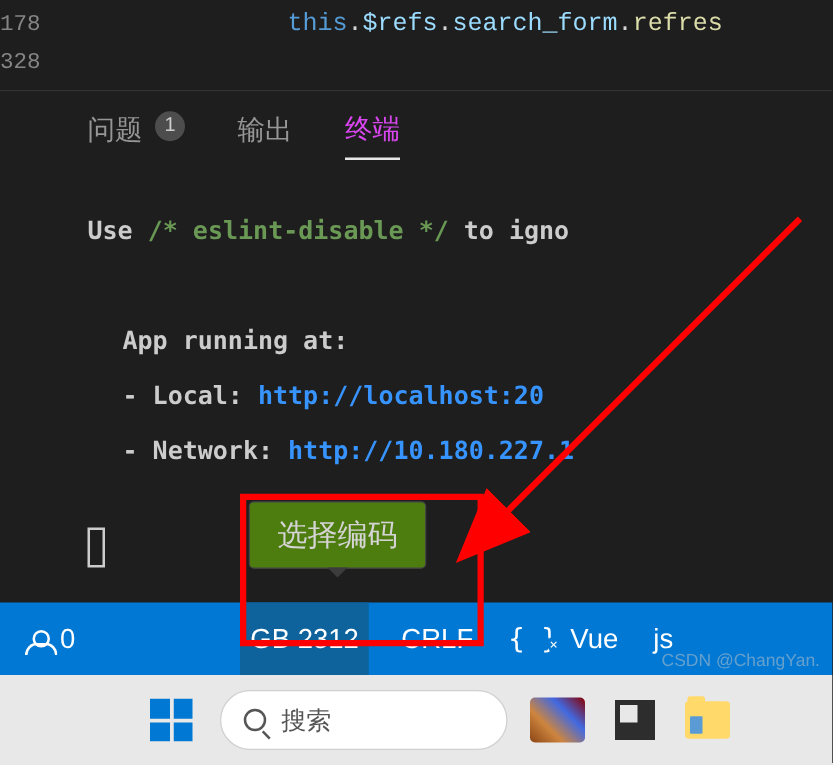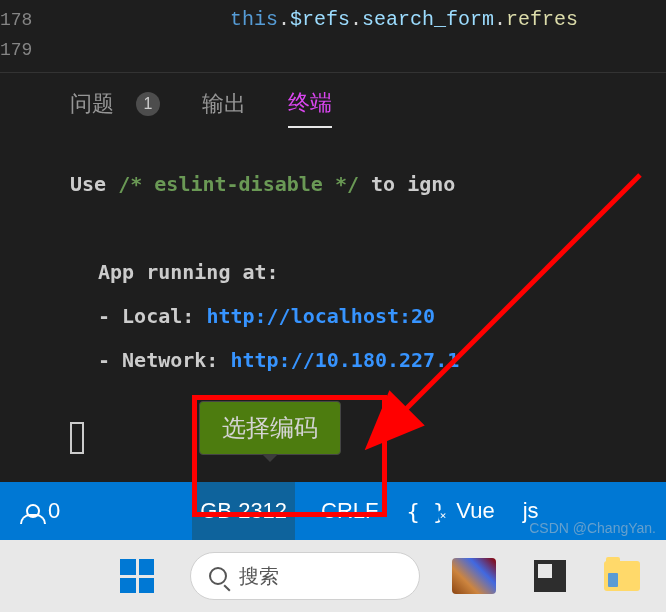--- a/index.html
+++ b/index.html
@@ -49,22 +49,21 @@
       padding-top: 10px;
       gap: 42px;
       border-top: 1px solid #333;
       background: #1e1e1e;
     }
     .panel-tab {
       color: #969696;
       font-size: 22px;
       font-family: 'Microsoft YaHei', sans-serif;
       display: flex;
-      align-items: center;
-      gap: 22px;
+      gap: 10px;
       padding-bottom: 8px;
     }
     .panel-tab.active {
       color: #d946ef;
       border-bottom: 2px solid #e7e7e7;
     }
     .badge {
       background: #4d4d4d;
       color: #cccccc;
       border-radius: 12px;
@@ -207,21 +206,21 @@
     .taskbar {
       position: absolute;
       bottom: 0;
       left: 0;
       right: 0;
       height: 72px;
       background: #e8e8e8;
       display: flex;
       align-items: center;
       padding-left: 120px;
-      gap: 24px;
+      gap: 10px;
     }
     .win-logo {
       width: 34px;
       height: 34px;
       display: grid;
       grid-template-columns: 1fr 1fr;
       grid-template-rows: 1fr 1fr;
       gap: 3px;
     }
     .win-logo div { background: #0078d4; }
@@ -318,21 +317,21 @@
       font-family: sans-serif;
       z-index: 10;
     }
   </style>
 </head>
 <body>
 
 <div class="editor-area">
   <div class="gutter">
     <div>178</div>
-    <div>179</div>
+    <div>328</div>
   </div>
   <div class="code-content">
     <div style="padding-left:120px;">
       <span class="tk-this">this</span><span class="tk-punct">.</span><span class="tk-prop">$refs</span><span class="tk-punct">.</span><span class="tk-prop">search_form</span><span class="tk-punct">.</span><span class="tk-method">refres</span>
     </div>
   </div>
 </div>
 
 <div class="panel-tabs">
   <div class="panel-tab">

